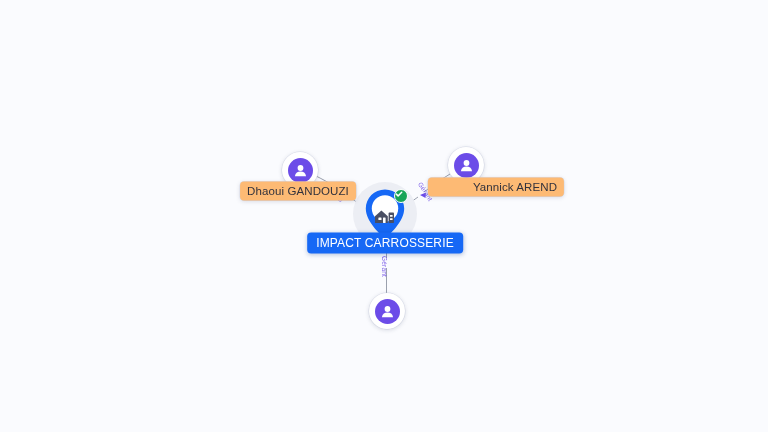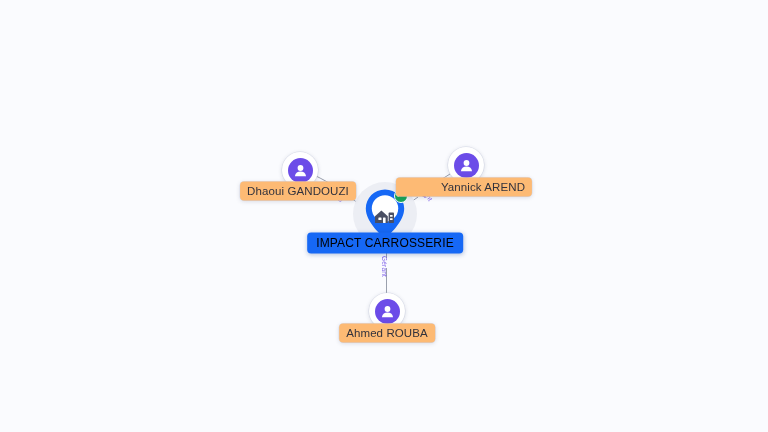--- a/index.html
+++ b/index.html
@@ -68,21 +68,21 @@
     background:#18a558;
     border:1.6px solid #ffffff;
     display:flex;align-items:center;justify-content:center;
     box-sizing:border-box;
   }
   .company-label{
     position:absolute;
     transform:translate(-50%,-50%);
     white-space:nowrap;
     background:#1668f5;
-    color:#000000;
+    color:#ffffff;
     font-size:12px;
     letter-spacing:.15px;
     padding:3px 9px 4px 9px;
     border-radius:4px;
     box-shadow:0 1px 4px rgba(20,60,140,.28);
   }
 
   
   .edge-label{
     position:absolute;
@@ -166,27 +166,26 @@
   <div class="person-node" style="left:466px;top:165px;">
     <div class="person-avatar-wrap">
       <div class="person-avatar">
         <svg width="15" height="15" viewBox="0 0 15 15" xmlns="http://www.w3.org/2000/svg">
           <circle cx="7.5" cy="5" r="2.9" fill="#ffffff"></circle>
           <path d="M1.9 13.2 C2.4 9.8 4.7 8.4 7.5 8.4 C10.3 8.4 12.6 9.8 13.1 13.2 Z" fill="#ffffff"></path>
         </svg>
       </div>
     </div>
   </div>
-  <div class="node-label" style="left:464px;top:187px;transform:translate(-50%,-50%);padding-left:45px;">Yannick AREND</div>
+  <div class="node-label" style="left:496px;top:187px;transform:translate(-50%,-50%);padding-left:45px;">Yannick AREND</div>
 
   <div class="person-node" style="left:387px;top:311px;">
     <div class="person-avatar-wrap">
       <div class="person-avatar">
         <svg width="15" height="15" viewBox="0 0 15 15" xmlns="http://www.w3.org/2000/svg">
           <circle cx="7.5" cy="5" r="2.9" fill="#ffffff"></circle>
           <path d="M1.9 13.2 C2.4 9.8 4.7 8.4 7.5 8.4 C10.3 8.4 12.6 9.8 13.1 13.2 Z" fill="#ffffff"></path>
         </svg>
       </div>
     </div>
   </div>
-  <div class="node-label" style="left:387px;top:333px;transform:translate(-50%,-50%);">Ahmed ROUBA</div>
 
 </div>
 
 </body></html>

